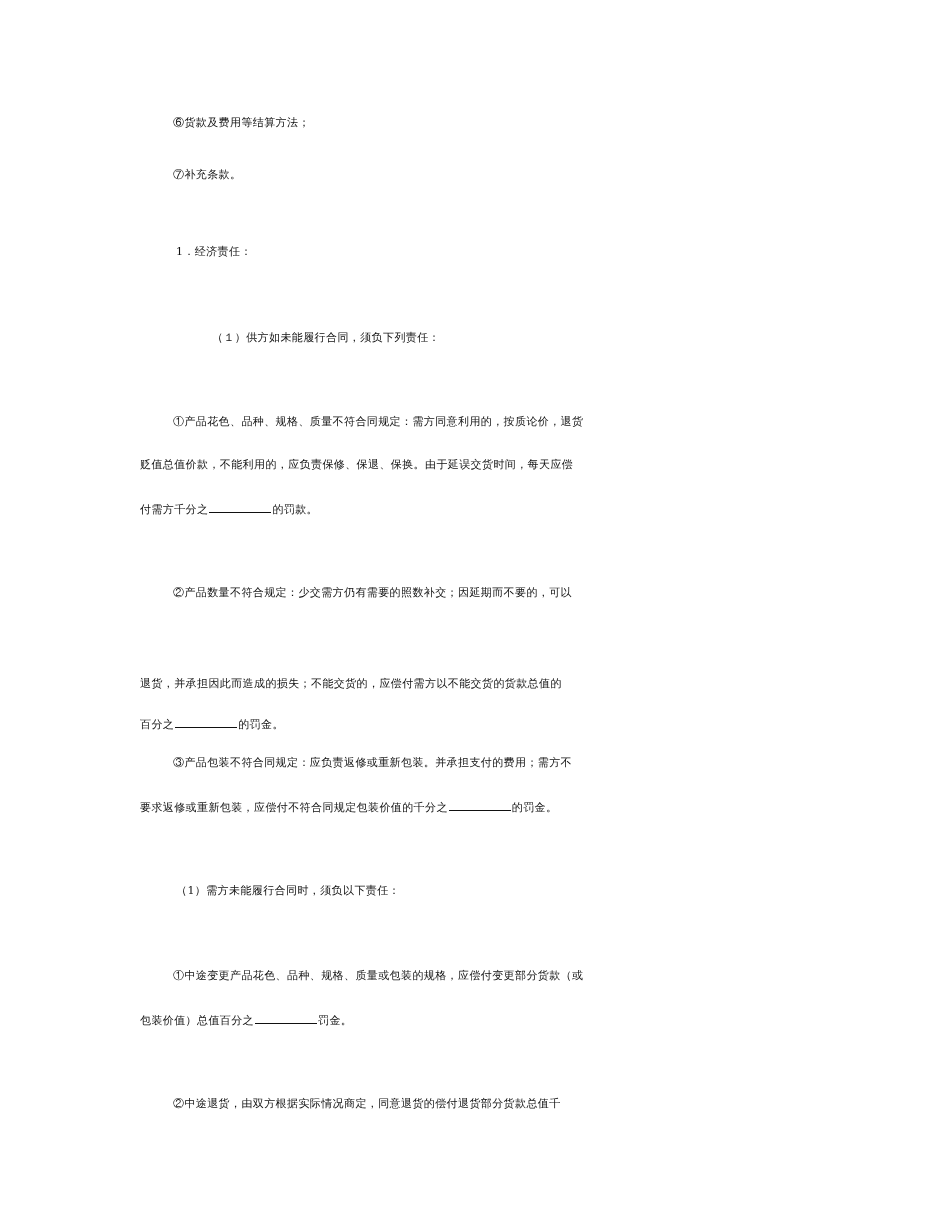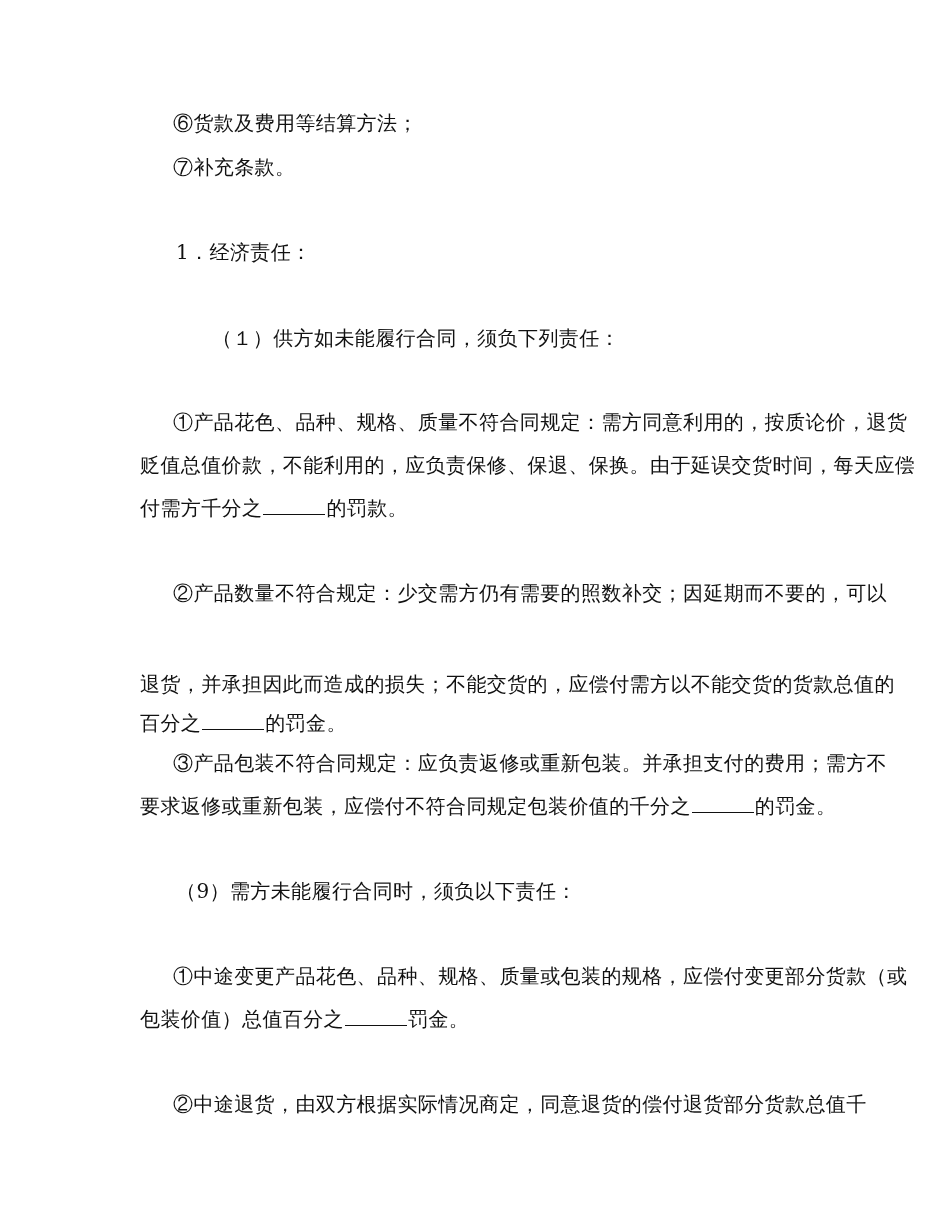--- a/index.html
+++ b/index.html
@@ -1,26 +1,26 @@
 <!DOCTYPE html>
 <html><head>
 <meta charset="utf-8">
 <style>
   html, body { margin: 0; padding: 0; background: #ffffff; }
   body { width: 950px; height: 1230px; position: relative; overflow: hidden;
          font-family: "DejaVu Serif", "Liberation Serif", serif; color: #111; }
-  .line { position: absolute; left: 140px; white-space: nowrap; font-size: 20px; line-height: 22px; letter-spacing: 0.4px; }
+  .line { position: absolute; left: 140px; white-space: nowrap; font-size: 11px; line-height: 22px; letter-spacing: 0.4px; }
   .blank { display: inline-block; width: 62px; border-bottom: 1.2px solid #111; height: 15px; vertical-align: baseline; margin: 0 1px; }
 </style>
 </head>
 <body>
 
 <div>
   <div class="line" style="top:112px; left:173px;">⑥货款及费用等结算方法；</div>
-  <div class="line" style="top:156px; left:173px;">⑦补充条款。</div>
+  <div class="line" style="top:164px; left:173px;">⑦补充条款。</div>
 
   <div class="line" style="top:241px; left:176px;">1．经济责任：</div>
 
   <div class="line" style="top:327px; left:176px;margin-left:36px;">（１）供方如未能履行合同，须负下列责任：</div>
 
   <div class="line" style="top:411px; left:173px;">①产品花色、品种、规格、质量不符合同规定：需方同意利用的，按质论价，退货</div>
   <div class="line" style="top:454px;">贬值总值价款，不能利用的，应负责保修、保退、保换。由于延误交货时间，每天应偿</div>
   <div class="line" style="top:497px;">
     <span>付需方千分之</span><span class="blank"></span><span>的罚款。</span>
   </div>
@@ -29,21 +29,21 @@
   <div class="line" style="top:625px;margin-top:48px;">退货，并承担因此而造成的损失；不能交货的，应偿付需方以不能交货的货款总值的</div>
   <div class="line" style="top:688px;margin-top:24px;">
     <span>百分之</span><span class="blank"></span><span>的罚金。</span>
   </div>
 
   <div class="line" style="top:752px; left:173px;">③产品包装不符合同规定：应负责返修或重新包装。并承担支付的费用；需方不</div>
   <div class="line" style="top:795px;">
     <span>要求返修或重新包装，应偿付不符合同规定包装价值的千分之</span><span class="blank"></span><span>的罚金。</span>
   </div>
 
-  <div class="line" style="top:880px; left:176px;">（9）需方未能履行合同时，须负以下责任：</div>
+  <div class="line" style="top:880px; left:176px;">（1）需方未能履行合同时，须负以下责任：</div>
 
   <div class="line" style="top:965px; left:173px;">①中途变更产品花色、品种、规格、质量或包装的规格，应偿付变更部分货款（或</div>
   <div class="line" style="top:1008px;">
     <span>包装价值）总值百分之</span><span class="blank"></span><span>罚金。</span>
   </div>
 
   <div class="line" style="top:1093px; left:173px;">②中途退货，由双方根据实际情况商定，同意退货的偿付退货部分货款总值千</div>
 </div>
 
 </body></html>

